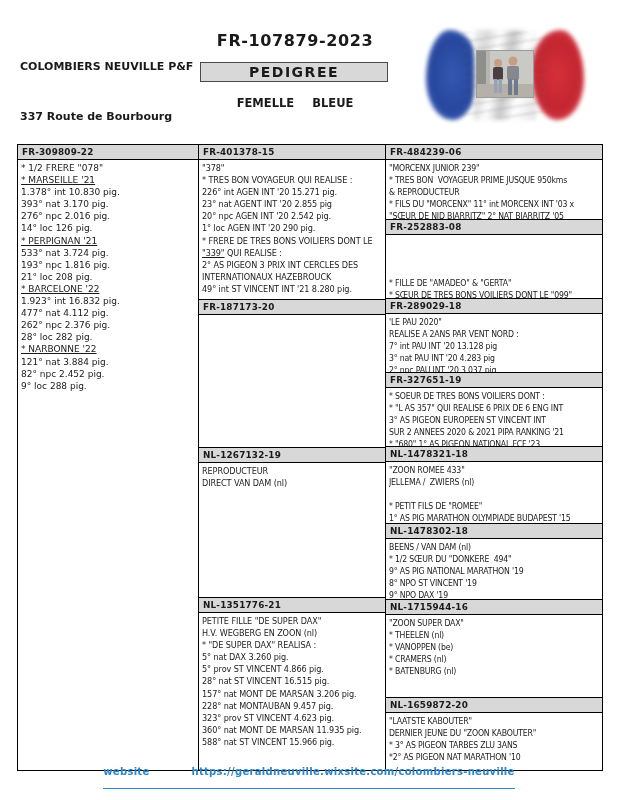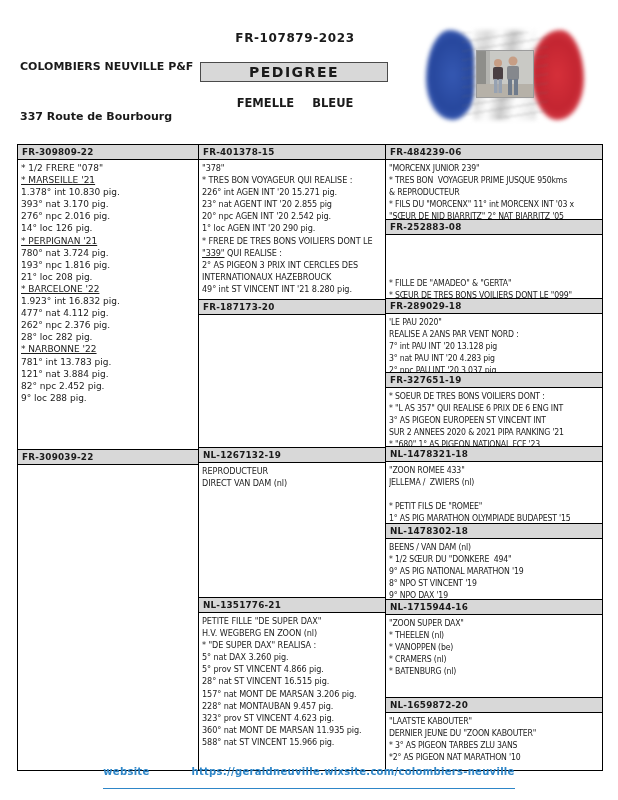--- a/index.html
+++ b/index.html
@@ -11,21 +11,21 @@
   }
   html,body{margin:0;padding:0;background:#fff;}
   .page{position:relative;width:618px;height:800px;background:#fff;overflow:hidden;
         font-family:"DejaVu Sans", sans-serif;color:#1a1a1a;}
 
   
   .owner{position:absolute;left:20px;top:25px;font-size:11px;font-weight:bold;
          line-height:16.8px;white-space:pre;}
   .owner .red-line{color:var(--red);}
   .mid{position:absolute;left:200px;width:190px;text-align:center;font-weight:bold;}
-  .ring{top:31px;font-size:12px;letter-spacing:0.6px;}
+  .ring{top:31px;font-size:16px;letter-spacing:0.6px;}
   .ped-box{position:absolute;left:200px;top:62px;width:188px;height:20px;box-sizing:border-box;
            background:var(--gray-head);border:1.5px solid #4a4a4a;display:flex;align-items:center;
            justify-content:center;font-weight:bold;font-size:14px;letter-spacing:1.5px;}
   .sexline{top:96px;display:flex;justify-content:center;gap:18px;font-size:11.5px;}
 
   
   .flag{position:absolute;left:424px;top:26px;width:162px;height:98px;}
   .band{position:absolute;top:4px;bottom:4px;filter:blur(2px);}
   .band.blue{left:2px;width:53px;border-radius:45% 55% 50% 50%/55% 45% 55% 45%;
     background:radial-gradient(ellipse at 50% 50%,#3558b2 0%,var(--flag-blue) 55%,#3a5cb5 78%,rgba(39,71,157,0.30) 100%);}
@@ -110,38 +110,33 @@
         <div class="ped-cell" style="height: 305px;">
           <div class="ped-cell-header">FR-309809-22</div>
           <div class="ped-cell-body">
             <div class="line"><span>* 1/2 FRERE "078"</span></div>
             <div class="line"><span class="u">* MARSEILLE '21</span></div>
             <div class="line"><span>1.378° int 10.830 pig.</span></div>
             <div class="line"><span>393° nat 3.170 pig.</span></div>
             <div class="line"><span>276° npc 2.016 pig.</span></div>
             <div class="line"><span>14° loc 126 pig.</span></div>
             <div class="line"><span class="u">* PERPIGNAN '21</span></div>
-            <div class="line"><span>780° nat 3.724 pig.</span></div>
+            <div class="line"><span>533° nat 3.724 pig.</span></div>
             <div class="line"><span>193° npc 1.816 pig.</span></div>
             <div class="line"><span>21° loc 208 pig.</span></div>
             <div class="line"><span class="u">* BARCELONE '22</span></div>
             <div class="line"><span>1.923° int 16.832 pig.</span></div>
             <div class="line"><span>477° nat 4.112 pig.</span></div>
             <div class="line"><span>262° npc 2.376 pig.</span></div>
             <div class="line"><span>28° loc 282 pig.</span></div>
             <div class="line"><span class="u">* NARBONNE '22</span></div>
-            <div class="line"><span>781° int 13.783 pig.</span></div>
             <div class="line"><span>121° nat 3.884 pig.</span></div>
             <div class="line"><span>82° npc 2.452 pig.</span></div>
             <div class="line"><span>9° loc 288 pig.</span></div>
           </div>
-        </div>
-        <div class="ped-cell" style="height: 298px;">
-          <div class="ped-cell-header">FR-309039-22</div>
-          <div class="ped-cell-body"></div>
         </div>
       </div>
       <div class="ped-col col-1" style="width: 187px;">
         <div class="ped-cell" style="height: 155px;">
           <div class="ped-cell-header">FR-401378-15</div>
           <div class="ped-cell-body">
             <div class="line"><span>"378"</span></div>
             <div class="line"><span>* TRES BON VOYAGEUR QUI REALISE :</span></div>
             <div class="line"><span>226° int AGEN INT '20 15.271 pig.</span></div>
             <div class="line"><span>23° nat AGENT INT '20 2.855 pig</span></div>

